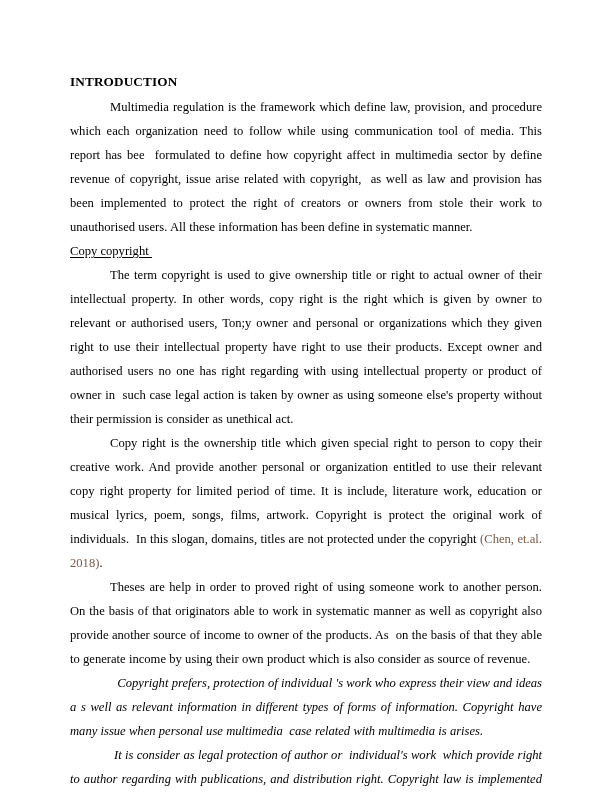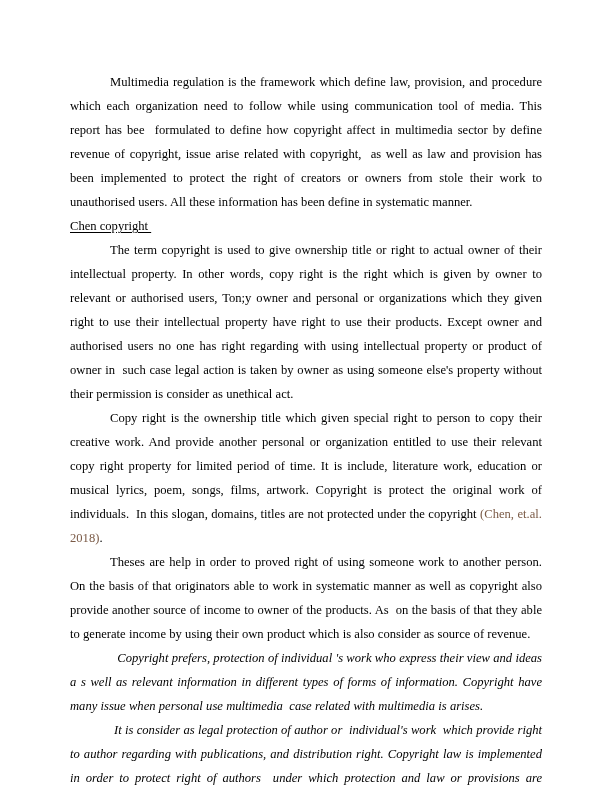--- a/index.html
+++ b/index.html
@@ -66,24 +66,25 @@
   .nowrap-sp {
     white-space: pre-wrap;
   }
 </style>
 </head>
 <body>
 
 <div class="page">
   <div class="content">
 
+    <h1 class="heading">INTRODUCTION</h1>
 
     <p class="para nowrap-sp">Multimedia regulation is the framework which define law, provision, and procedure which each organization need to follow while using communication tool of media. This report has bee  formulated to define how copyright affect in multimedia sector by define revenue of copyright, issue arise related with copyright,  as well as law and provision has been implemented to protect the right of creators or owners from stole their work to unauthorised users. All these information has been define in systematic manner.</p>
 
-    <div class="subheading"><span class="u nowrap-sp">Chen copyright </span></div>
+    <div class="subheading"><span class="u nowrap-sp">Copy copyright </span></div>
 
     <p class="para nowrap-sp">The term copyright is used to give ownership title or right to actual owner of their intellectual property. In other words, copy right is the right which is given by owner to relevant or authorised users, Ton;y owner and personal or organizations which they given right to use their intellectual property have right to use their products. Except owner and authorised users no one has right regarding with using intellectual property or product of owner in  such case legal action is taken by owner as using someone else's property without their permission is consider as unethical act.</p>
 
     <p class="para nowrap-sp"><span>Copy right is the ownership title which given special right to person to copy their creative work. And provide another personal or organization entitled to use their relevant copy right property for limited period of time. It is include, literature work, education or musical lyrics, poem, songs, films, artwork. Copyright is protect the original work of individuals.  In this slogan, domains, titles are not protected under the copyright </span><span class="cite">(Chen, et.al. 2018)</span><span>.</span></p>
 
     <p class="para nowrap-sp">Theses are help in order to proved right of using someone work to another person. On the basis of that originators able to work in systematic manner as well as copyright also provide another source of income to owner of the products. As  on the basis of that they able to generate income by using their own product which is also consider as source of revenue.</p>
 
     <p class="para indent-wide nowrap-sp"> Copyright prefers, protection of individual 's work who express their view and ideas a s well as relevant information in different types of forms of information. Copyright have many issue when personal use multimedia  case related with multimedia is arises.</p>
 
     <p class="para indent-wide nowrap-sp">It is consider as legal protection of author or  individual's work  which provide right to author regarding with publications, and distribution right. Copyright law is implemented in order to protect right of authors  under which protection and law or provisions are formulated which</p>

